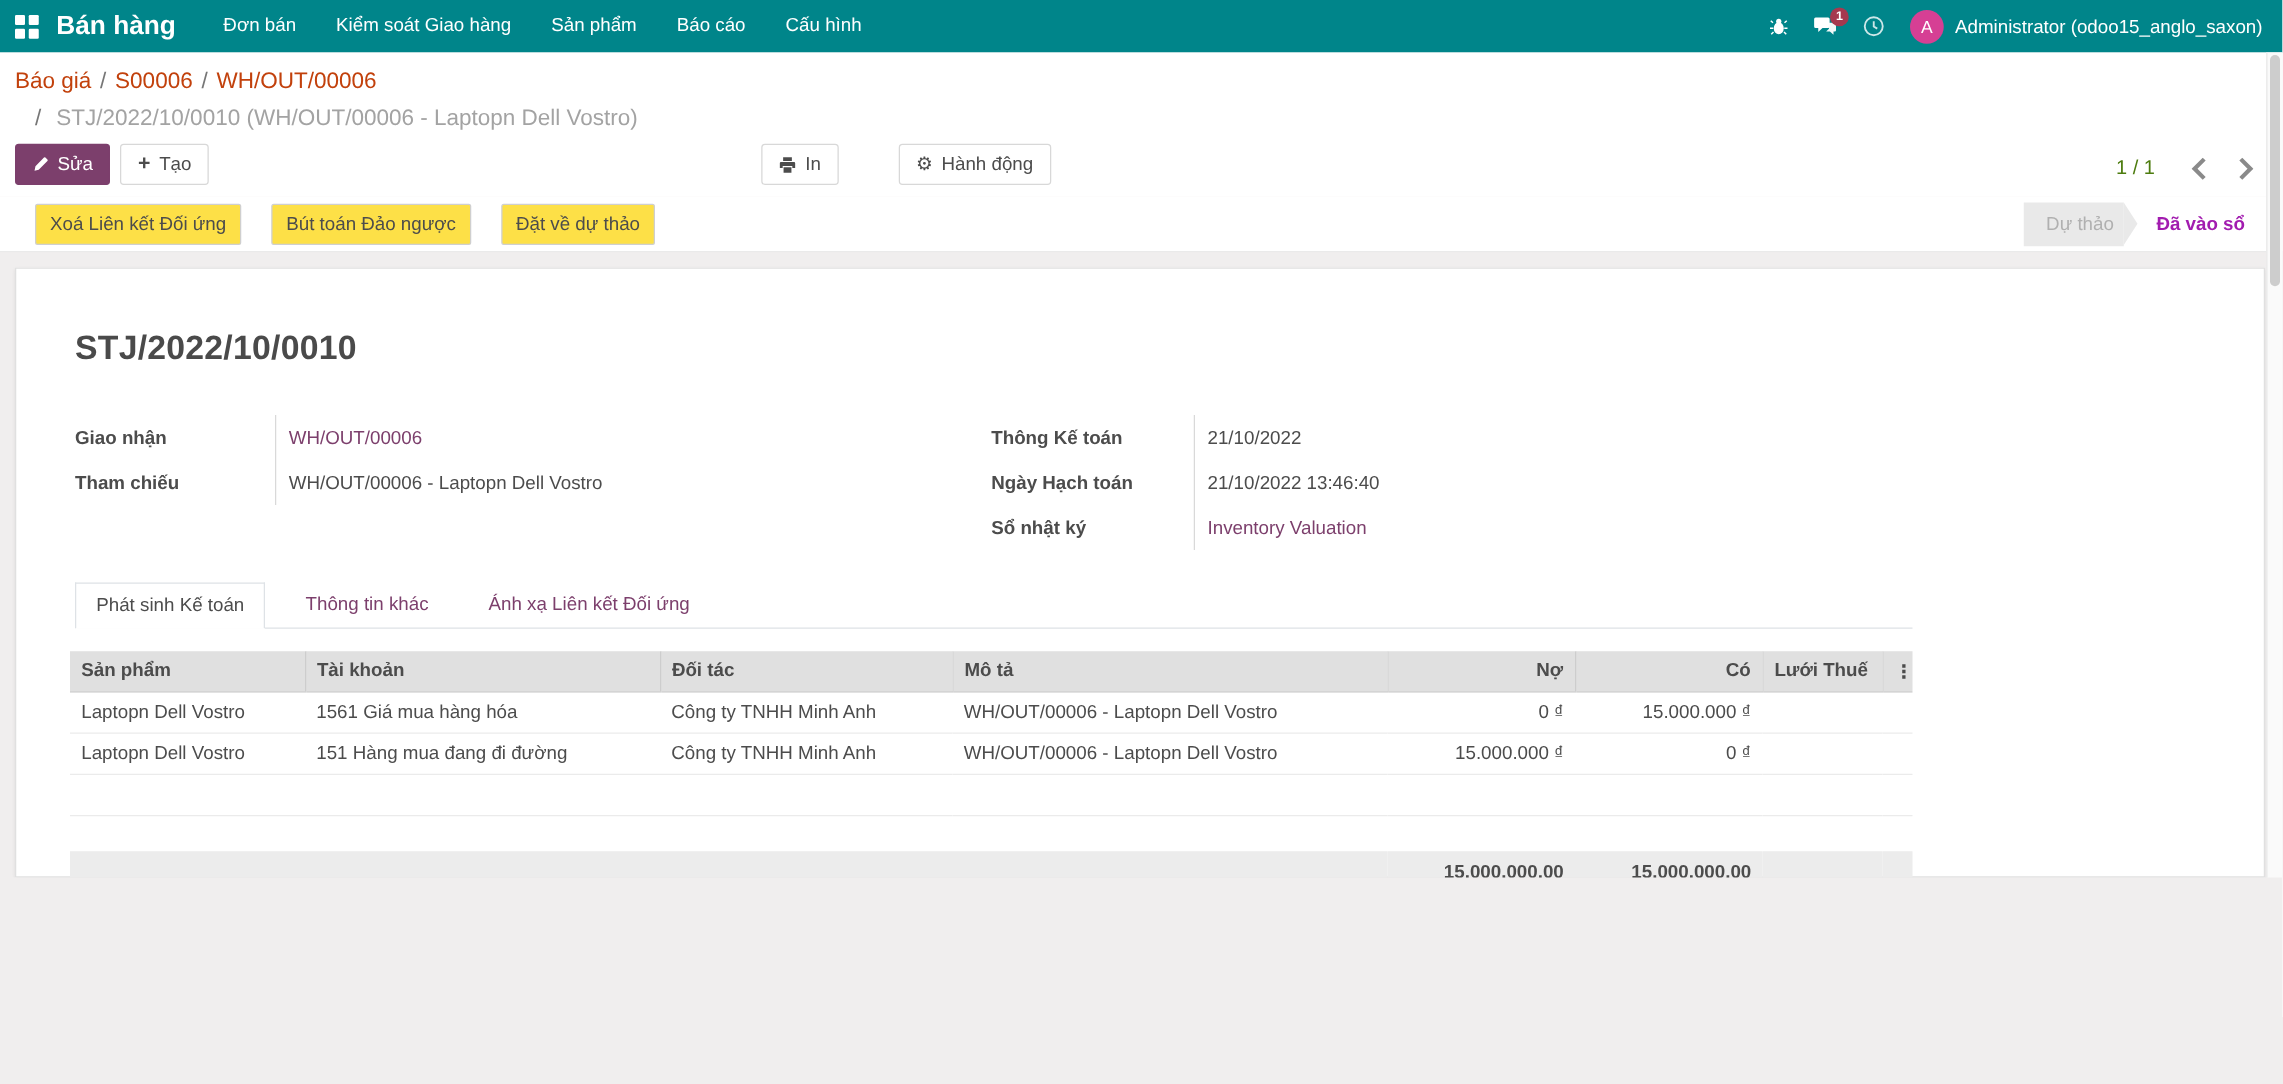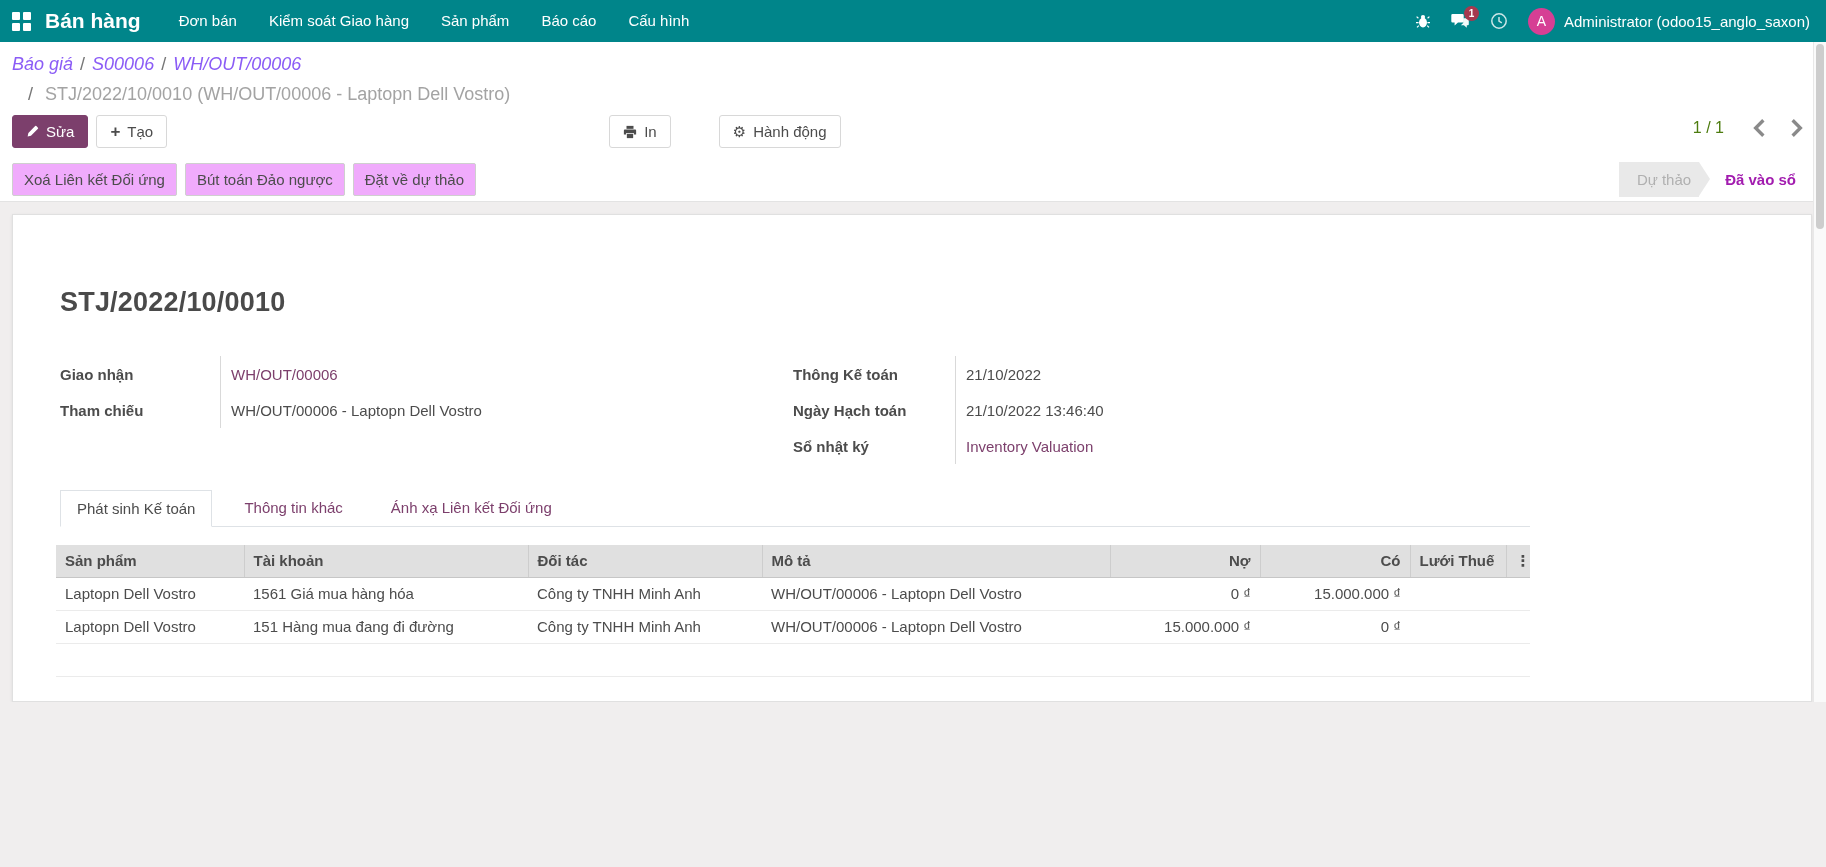--- a/index.html
+++ b/index.html
@@ -35,26 +35,26 @@
   .avatar {
     width: 27px; height: 27px; border-radius: 50%;
     background: #d63f94; color: #fff; font-size: 14px; font-weight: 400;
     display: flex; align-items: center; justify-content: center;
   }
   .user-name { font-size: 15px; white-space: nowrap; }
 
   
   .control-panel { background: #fff; padding: 7px 14px 9px 12px; flex: 0 0 auto; }
   .breadcrumb { font-size: 18px; line-height: 30px; }
-  .bc-link { color: #8b5cf6; text-decoration: none; cursor: pointer; font-style: italic; }
+  .bc-link { color: #c2410c; text-decoration: none; cursor: pointer; }
   .bc-sep { color: #767676; margin: 0 7px; }
   .bc-line2 { padding-left: 9px; color: #a3a3a3; }
   .bc-current { color: #a3a3a3; }
 
-  .buttons-row { display: flex; align-items: flex-start; margin-top: 6px; }
+  .buttons-row { display: flex; align-items: flex-end; margin-top: 6px; }
   .btn {
     display: inline-flex; align-items: center; gap: 7px;
     font-family: inherit; font-size: 15px; color: #4c4c4c;
     background: #fff; border: 1px solid #d8d8d8; border-radius: 3px;
     padding: 7px 13px; cursor: pointer; white-space: nowrap;
   }
   .btn.primary { background: #7c3f6c; border-color: #7c3f6c; color: #fff; }
   .btn + .btn { margin-left: 8px; }
   .mid-buttons { margin-left: 442px; display: flex; gap: 32px; }
   .mid-buttons .btn + .btn { margin-left: 16px; }
@@ -65,39 +65,39 @@
   .pager-btn { background: transparent; border: none; padding: 4px 9px; cursor: pointer; display: flex; align-items: center; }
 
   
   .statusbar {
     background: #fff; border-bottom: 1px solid #e3e3e3;
     height: 45px; flex: 0 0 45px;
     display: flex; align-items: center; padding: 0 14px 0 12px;
   }
   .sb-btn {
     font-family: inherit; font-size: 15px; color: #4c4c4c;
-    background: #f0abfc; border: 1px solid #cfcfcf; border-radius: 2px;
-    padding: 7px 11px; margin-right: 8px; cursor: pointer; white-space: nowrap;
+    background: #fde047; border: 1px solid #cfcfcf; border-radius: 2px;
+    padding: 7px 11px; margin-right: 8px; cursor: pointer; white-space: nowrap; margin-left: 16px;
   }
   .status-steps { margin-left: auto; display: flex; align-items: stretch; height: 35px; }
   .step { display: flex; align-items: center; font-size: 15px; cursor: pointer; }
   .step.inactive { background: #e9e9e9; color: #b0b0b0; padding: 0 8px 0 18px; position: relative; }
   .step.inactive::after {
     content: ""; position: absolute; right: -11px; top: 0; z-index: 2;
     border-left: 11px solid #e9e9e9;
     border-top: 17.5px solid transparent; border-bottom: 17.5px solid transparent;
   }
   .step.active { background: #fff; color: #a21caf; font-weight: 700; padding: 0 16px 0 26px; }
 
   
   .content { flex: 1 1 auto; background: #f0eeee; padding: 12px 14px 0 12px; overflow: hidden; }
   .sheet {
     background: #fff; border: 1px solid #e0e0e0;
     box-shadow: 0 1px 3px rgba(0,0,0,.08);
-    height: 100%; padding: 72px 0 0 35px;
+    height: 100%; padding: 48px 0 0 35px;
   }
   .sheet-title { font-size: 27px; font-weight: 700; color: #4a4a4a; margin: 0 0 38px 12px; letter-spacing: .2px; }
 
   .field-groups { display: flex; width: 1466px; margin-left: 12px; }
   .fgroup { width: 733px; display: grid; grid-template-columns: 160px 1fr; grid-auto-rows: 36px; }
   .fgroup.right { grid-template-columns: 162px 1fr; }
   .o-label { font-weight: 700; color: #4c4c4c; font-size: 15px; display: flex; align-items: center; }
   .o-value { border-left: 1px solid #d9d9d9; padding-left: 10px; font-size: 15px; display: flex; align-items: center; }
   .o-link { color: #7c3f6c; text-decoration: none; cursor: pointer; }
 

